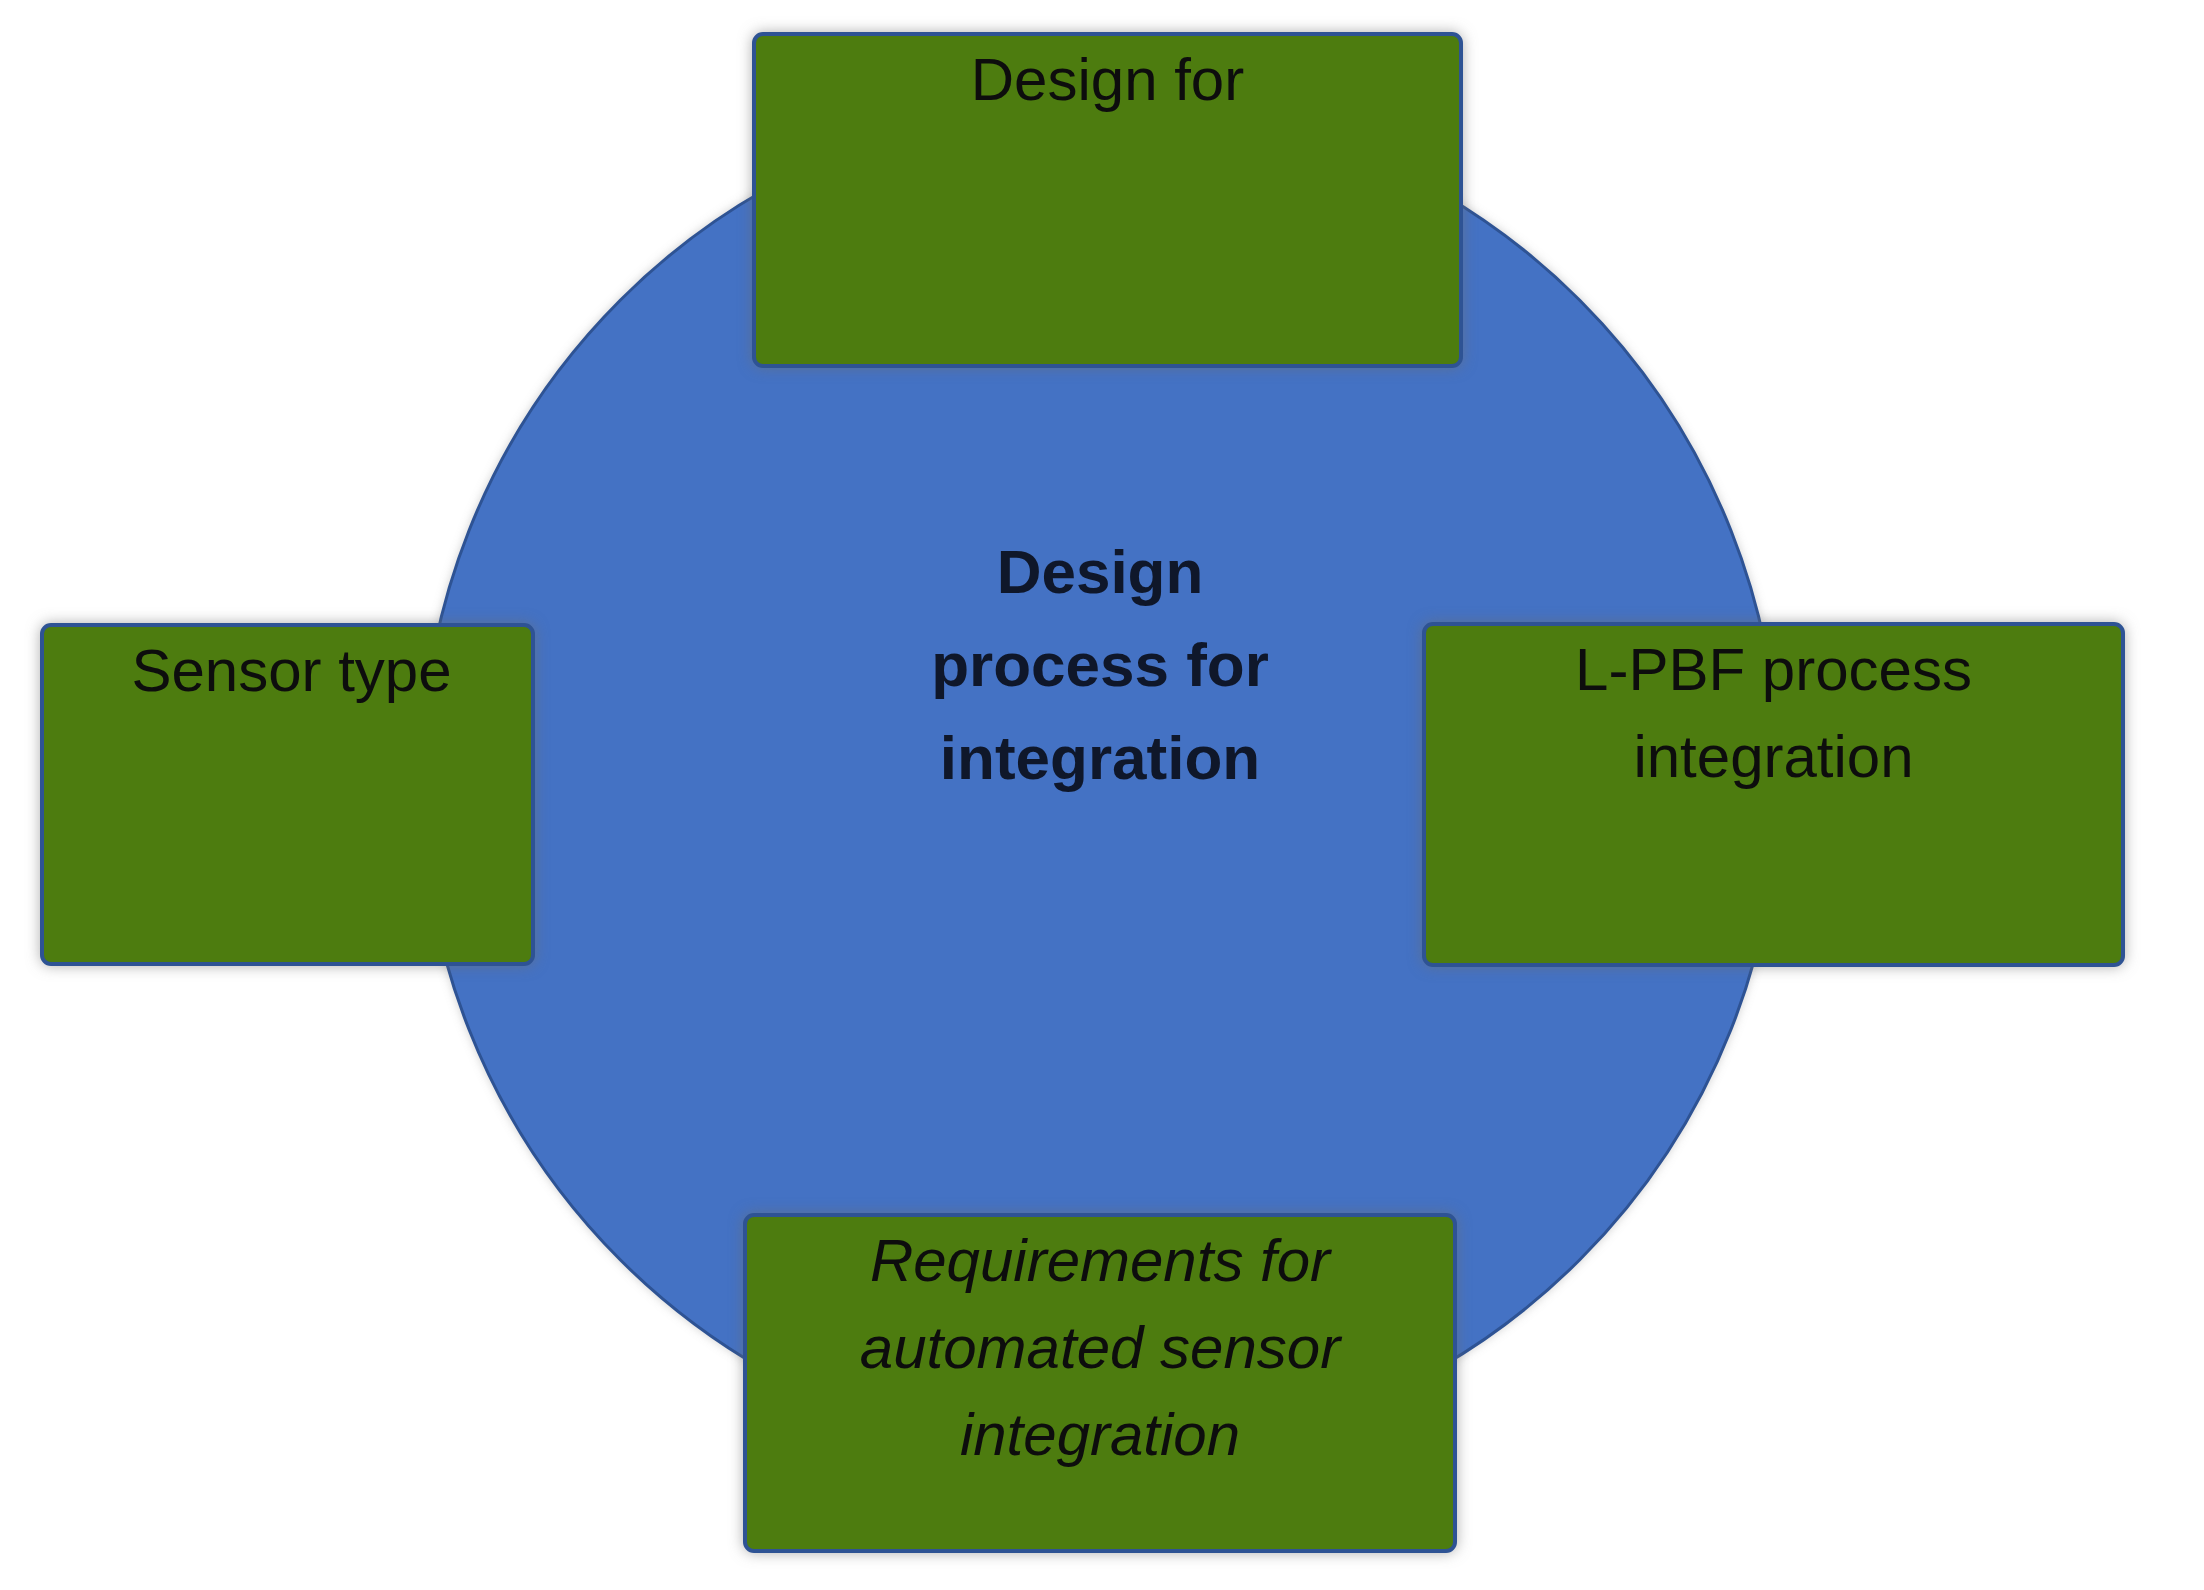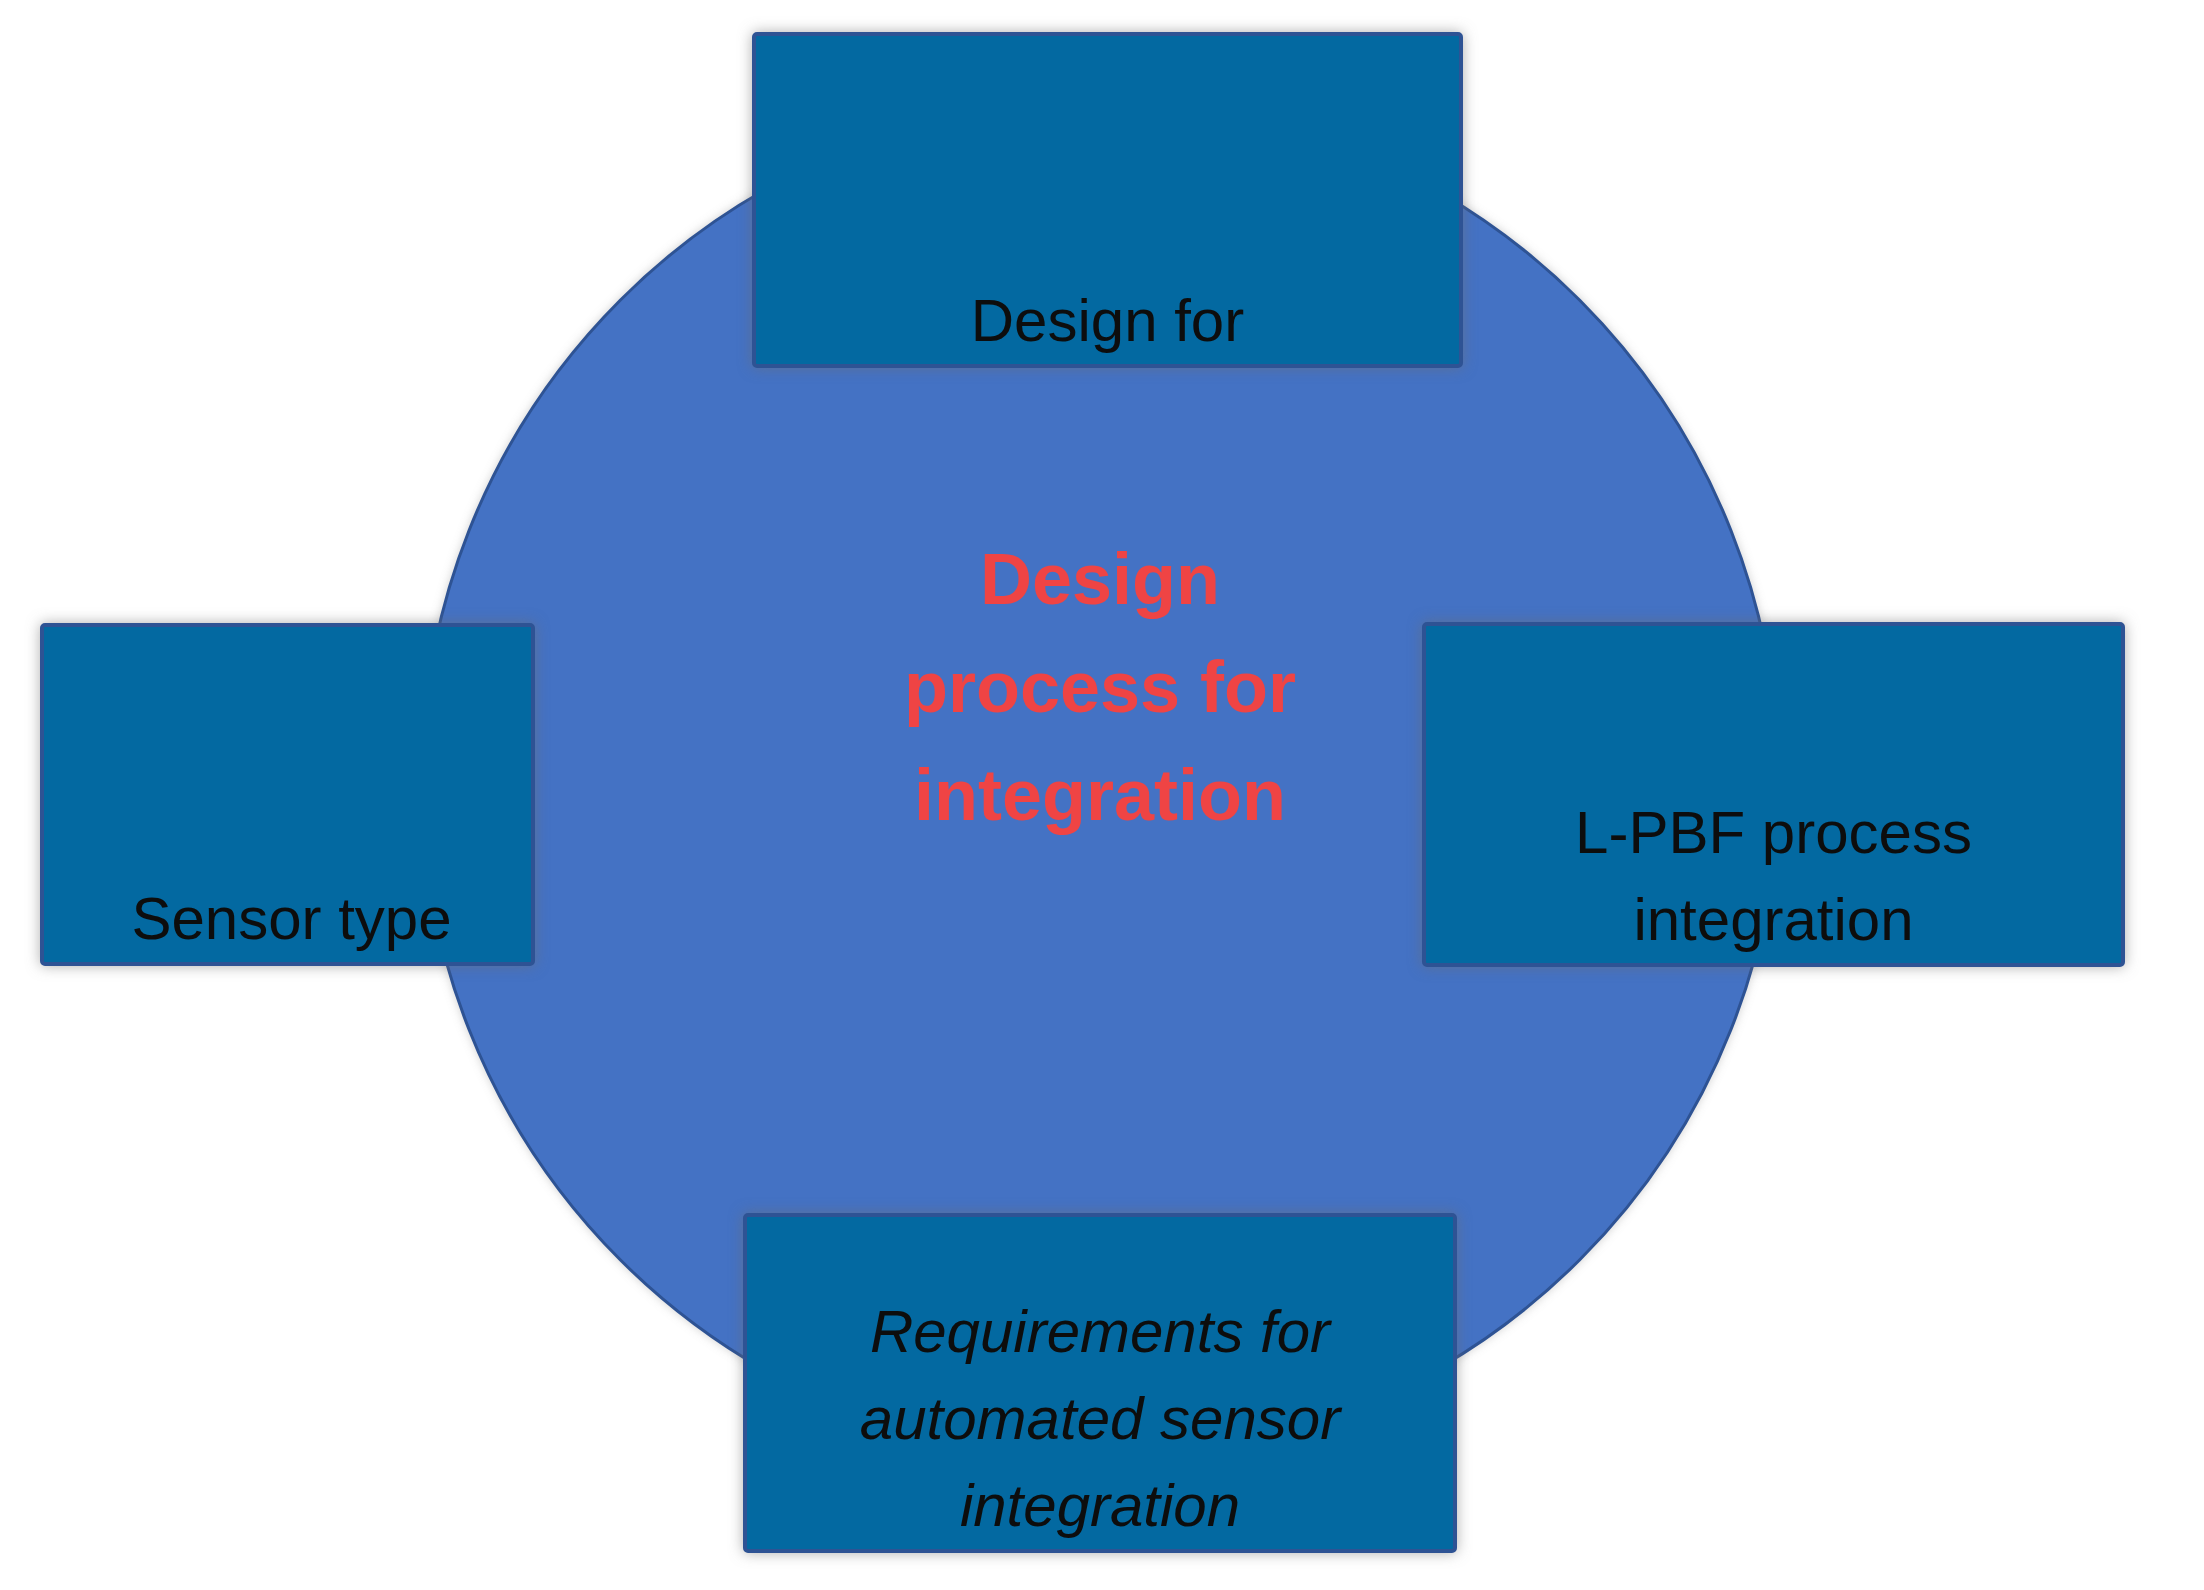--- a/index.html
+++ b/index.html
@@ -25,35 +25,35 @@
     background: #4472C4;
     border: 3px solid #2E5394;
     box-shadow: 0 0 10px rgba(120, 120, 120, 0.35);
   }
   .center-text {
     position: absolute;
     left: 750px;
     top: 525px;
     width: 700px;
     text-align: center;
-    color: #ef4444;
-    font-size: 72px;
+    color: #0f172a;
+    font-size: 62px;
     font-weight: bold;
     line-height: 1.5;
     z-index: 2;
   }
   .node {
     position: absolute;
-    background: #0369a1;
+    background: #4d7c0f;
     border: 4px solid #2E5394;
-    border-radius: 5px;
+    border-radius: 11px;
     box-shadow: 0 0 14px rgba(110, 110, 110, 0.55);
     display: flex;
     flex-direction: column;
-    justify-content: flex-end;
+    justify-content: flex-start;
     align-items: center;
     text-align: center;
     color: #0d0d0d;
     font-size: 60px;
     line-height: 1.45;
     z-index: 3;
     box-sizing: border-box;
   }
   .node-top    { left: 752px;  top: 32px;   width: 711px; height: 336px; }
   .node-right  { left: 1422px; top: 622px;  width: 703px; height: 345px; }

